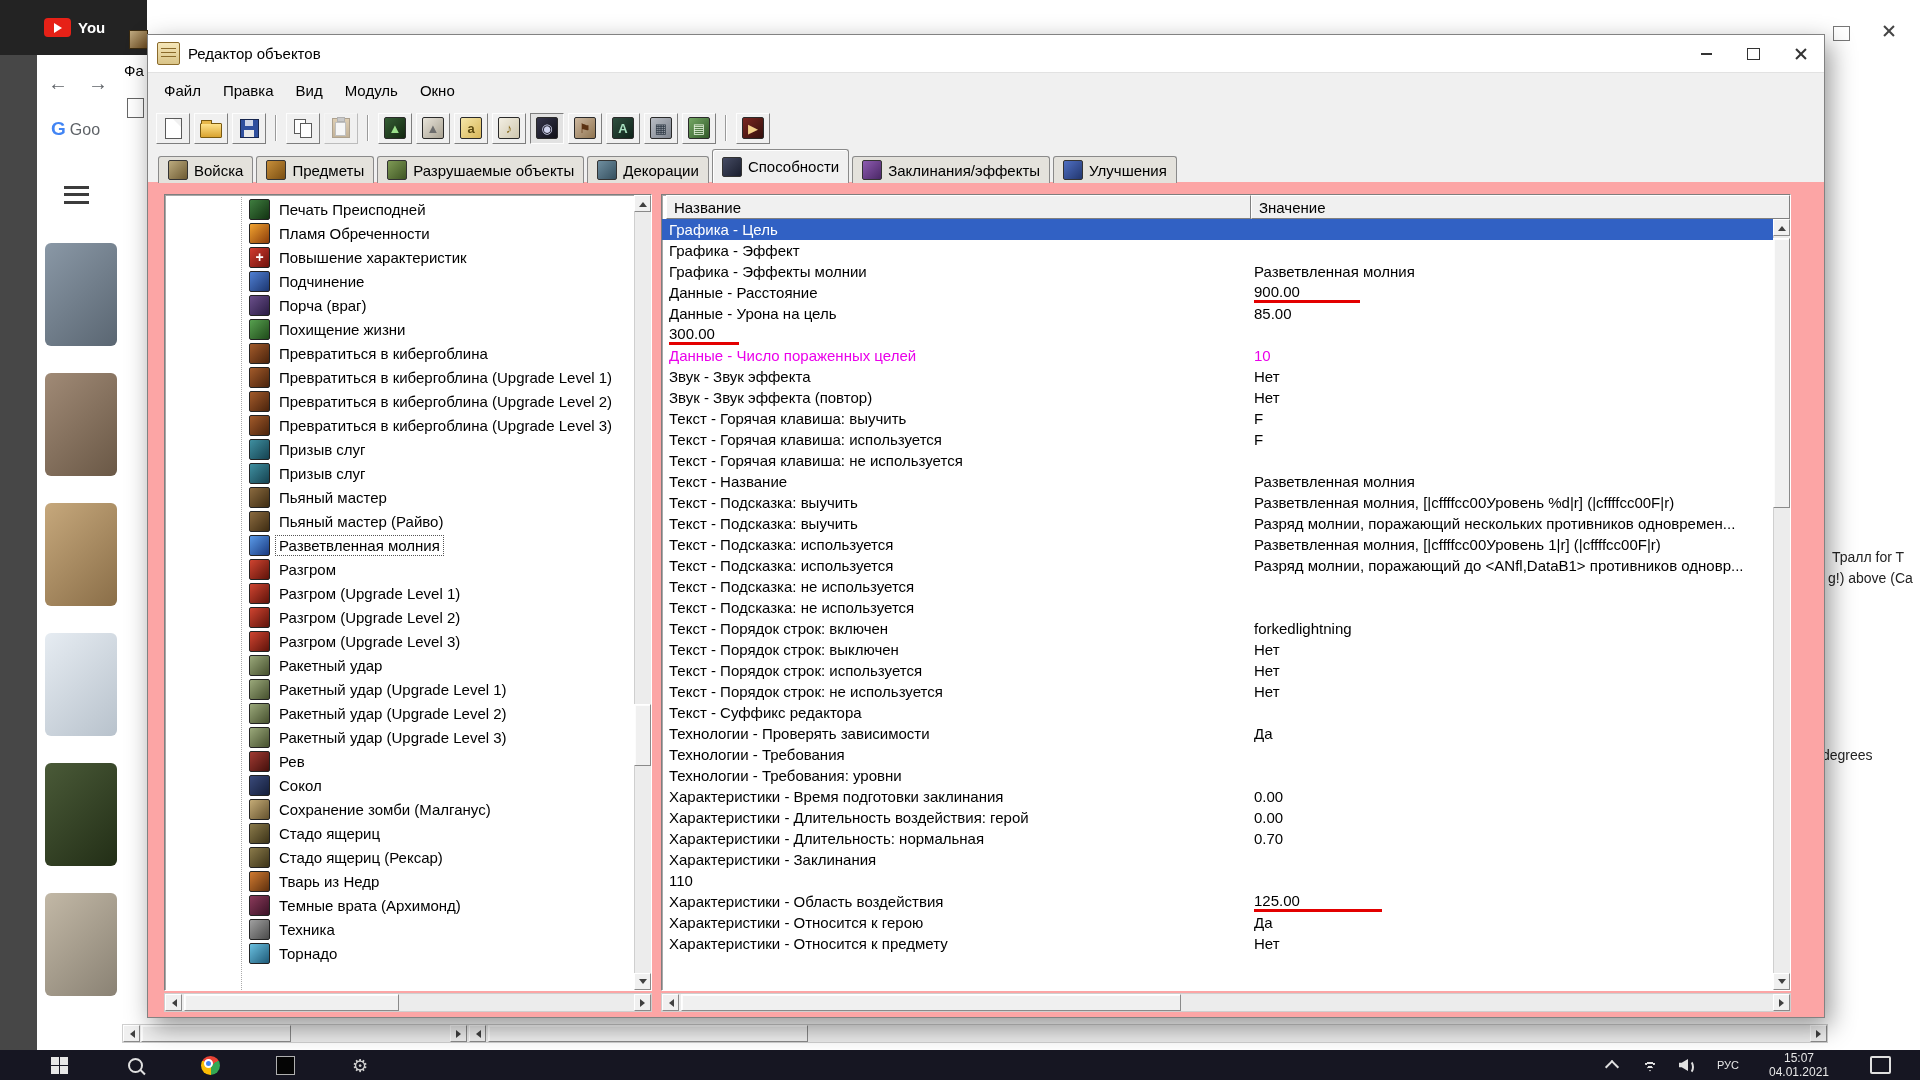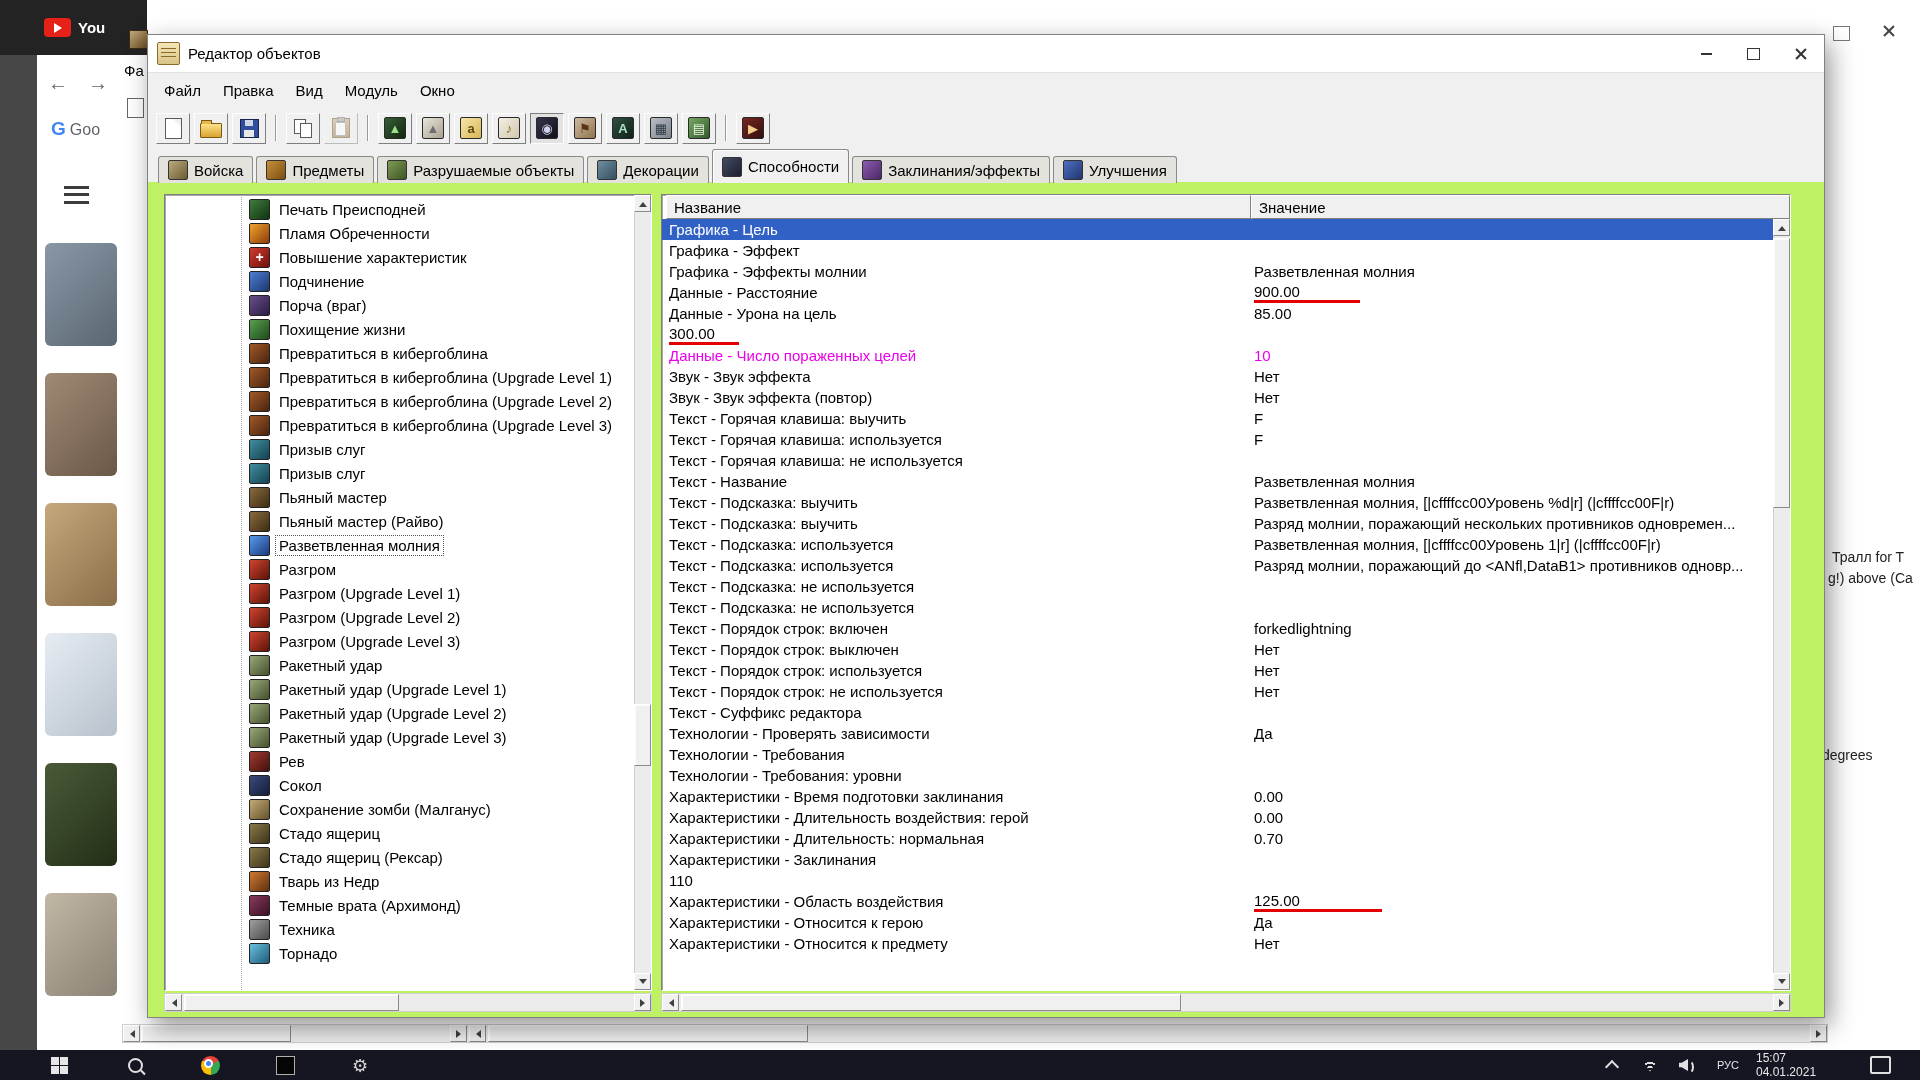--- a/index.html
+++ b/index.html
@@ -80,21 +80,21 @@
   .ic-paste{width:16px;height:18px;background:linear-gradient(#c9a56a,#8f6a30);border:1px solid #5d431a;position:relative}
   .ic-paste::before{content:"";position:absolute;left:2px;top:3px;width:9px;height:12px;background:#fff;border:1px solid #888}
   .ic-paste::after{content:"";position:absolute;left:4px;top:-2px;width:6px;height:3px;background:#9a9a9a;border:1px solid #666}
 
   #tabbar{height:34px;display:flex;align-items:flex-end;padding-left:10px;position:relative;z-index:2}
   .tab{display:flex;align-items:center;gap:6px;height:27px;padding:0 9px;background:#e4e2dc;border:1px solid #8a8a8a;border-bottom:none;border-radius:3px 3px 0 0;margin-right:3px;font-size:15px;white-space:nowrap;box-sizing:border-box}
   .tab.active{height:34px;background:#f0f0f0;box-shadow:inset 1px 1px 0 #fff;position:relative;z-index:3}
   .tab-icon{width:18px;height:18px;border:1px solid #333;border-radius:2px;flex:none}
   .tab-label{white-space:nowrap}
 
-  #win-content{position:absolute;left:0;top:147px;width:1676px;height:835px;background:#bef264}
+  #win-content{position:absolute;left:0;top:147px;width:1676px;height:835px;background:#fca5a5}
 
   .tree-box{position:absolute;left:16px;top:12px;width:488px;height:797px;background:#fff;border:1px solid;border-color:#7e7e7e #fff #fff #7e7e7e;box-shadow:inset 1px 1px 0 #a8a8a8;box-sizing:border-box}
   #tree-items{position:absolute;left:0;top:2px;right:17px;bottom:0;overflow:hidden}
   #tree-items::before{content:"";position:absolute;left:76px;top:0;height:100%;border-left:1px dotted #aaa}
   .tree-item{height:24px;display:flex;align-items:center;padding-left:84px;gap:6px;font-size:15px;white-space:nowrap;position:relative}
   .tree-icon{width:19px;height:19px;border:1px solid #222;border-radius:2px;flex:none;display:flex;align-items:center;justify-content:center;font-size:14px;font-weight:bold;line-height:1}
   .tree-label{padding:1px 3px;overflow:hidden}
   .tree-item.selected .tree-label{outline:1px dotted #555}
   .vscroll{position:absolute;right:0;top:0;bottom:0;width:17px;background:#ececec;border-left:1px solid #cfcfcf;box-sizing:border-box}
   .vscroll .sb-btn{left:-1px}
@@ -129,21 +129,21 @@
   .tb-item{position:absolute;top:0;height:100%;display:flex;align-items:center;justify-content:center}
   #tb-start{left:45px;width:28px}
   #tb-search{left:121px;width:28px}
   #tb-chrome{left:196px;width:28px}
   #tb-app{left:271px;width:28px}
   #tb-gear{left:346px;width:28px}
   #tray-chevron{left:1600px;width:24px}
   #tray-wifi{left:1638px;width:24px}
   #tray-speaker{left:1675px;width:24px}
   #tray-lang{left:1706px;width:44px;color:#e8e8e8;font-size:11px}
-  #tray-clock{left:1756px;width:86px;flex-direction:column;align-items:flex-start;justify-content:center;color:#e8e8e8;font-size:12px;line-height:14px}
+  #tray-clock{left:1756px;width:86px;flex-direction:column;align-items:center;justify-content:center;color:#e8e8e8;font-size:12px;line-height:14px}
   #tray-notif{left:1866px;width:28px}
   .win-logo{display:grid;grid-template-columns:8px 8px;grid-template-rows:8px 8px;gap:1px}
   .win-logo i{background:#e6e6e6;display:block}
   .lens{width:11px;height:11px;border:2px solid #e0e0e0;border-radius:50%;position:relative}
   .lens::after{content:"";position:absolute;width:7px;height:2px;background:#e0e0e0;transform:rotate(45deg);right:-5px;bottom:-2px}
   .chrome{width:19px;height:19px;border-radius:50%;background:conic-gradient(from -60deg,#ea4335 0 33%,#34a853 33% 66%,#fbbc05 66% 100%);position:relative}
   .chrome::after{content:"";position:absolute;left:3px;top:3px;width:9px;height:9px;background:#4285f4;border:2px solid #fff;border-radius:50%;box-sizing:border-box}
   .blackapp{width:17px;height:17px;background:#050505;border:1px solid #b0b0b0}
   .gear::before{content:"\2699";font-size:18px;color:#d0d0d0;font-family:"DejaVu Sans",sans-serif}
   .chev{width:8px;height:8px;border-left:2px solid #e0e0e0;border-top:2px solid #e0e0e0;transform:rotate(45deg);margin-top:4px}

